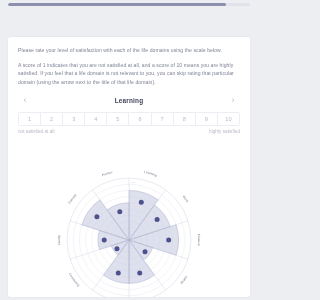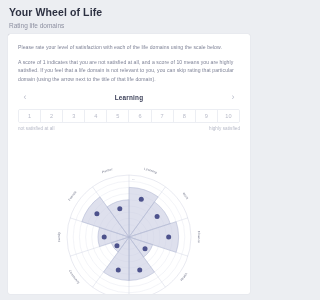--- a/index.html
+++ b/index.html
@@ -142,24 +142,20 @@
   .spoke { stroke: #b9bed6; stroke-width: .32; }
   .dot { fill: #4d528c; }
   .axis-num { font-size: 2.4px; fill: #c3c6d4; font-family: "Liberation Sans", sans-serif; }
   .petal-label { font-size: 3.1px; fill: #6d7186; font-family: "Liberation Sans", sans-serif; letter-spacing: .1px; }
 </style>
 </head>
 <body>
 
 <div class="app">
 
-  <div class="header">
-    <div class="app-title">Your Wheel of Life</div>
-    <div class="app-subtitle">Rating life domains</div>
-  </div>
 
   <div class="progress-track">
     <div class="progress-fill" id="progress-fill" style="width: 90%;"></div>
   </div>
 
   <div class="card">
 
     <div class="intro">
       <p class="lead">Please rate your level of satisfaction with each of the life domains using the scale below.</p>
       <p>A score of 1 indicates that you are not satisfied at all, and a score of 10 means you are highly satisfied. If you feel that a life domain is not relevant to you, you can skip rating that particular domain (using the arrow next to the title of that life domain).</p>

